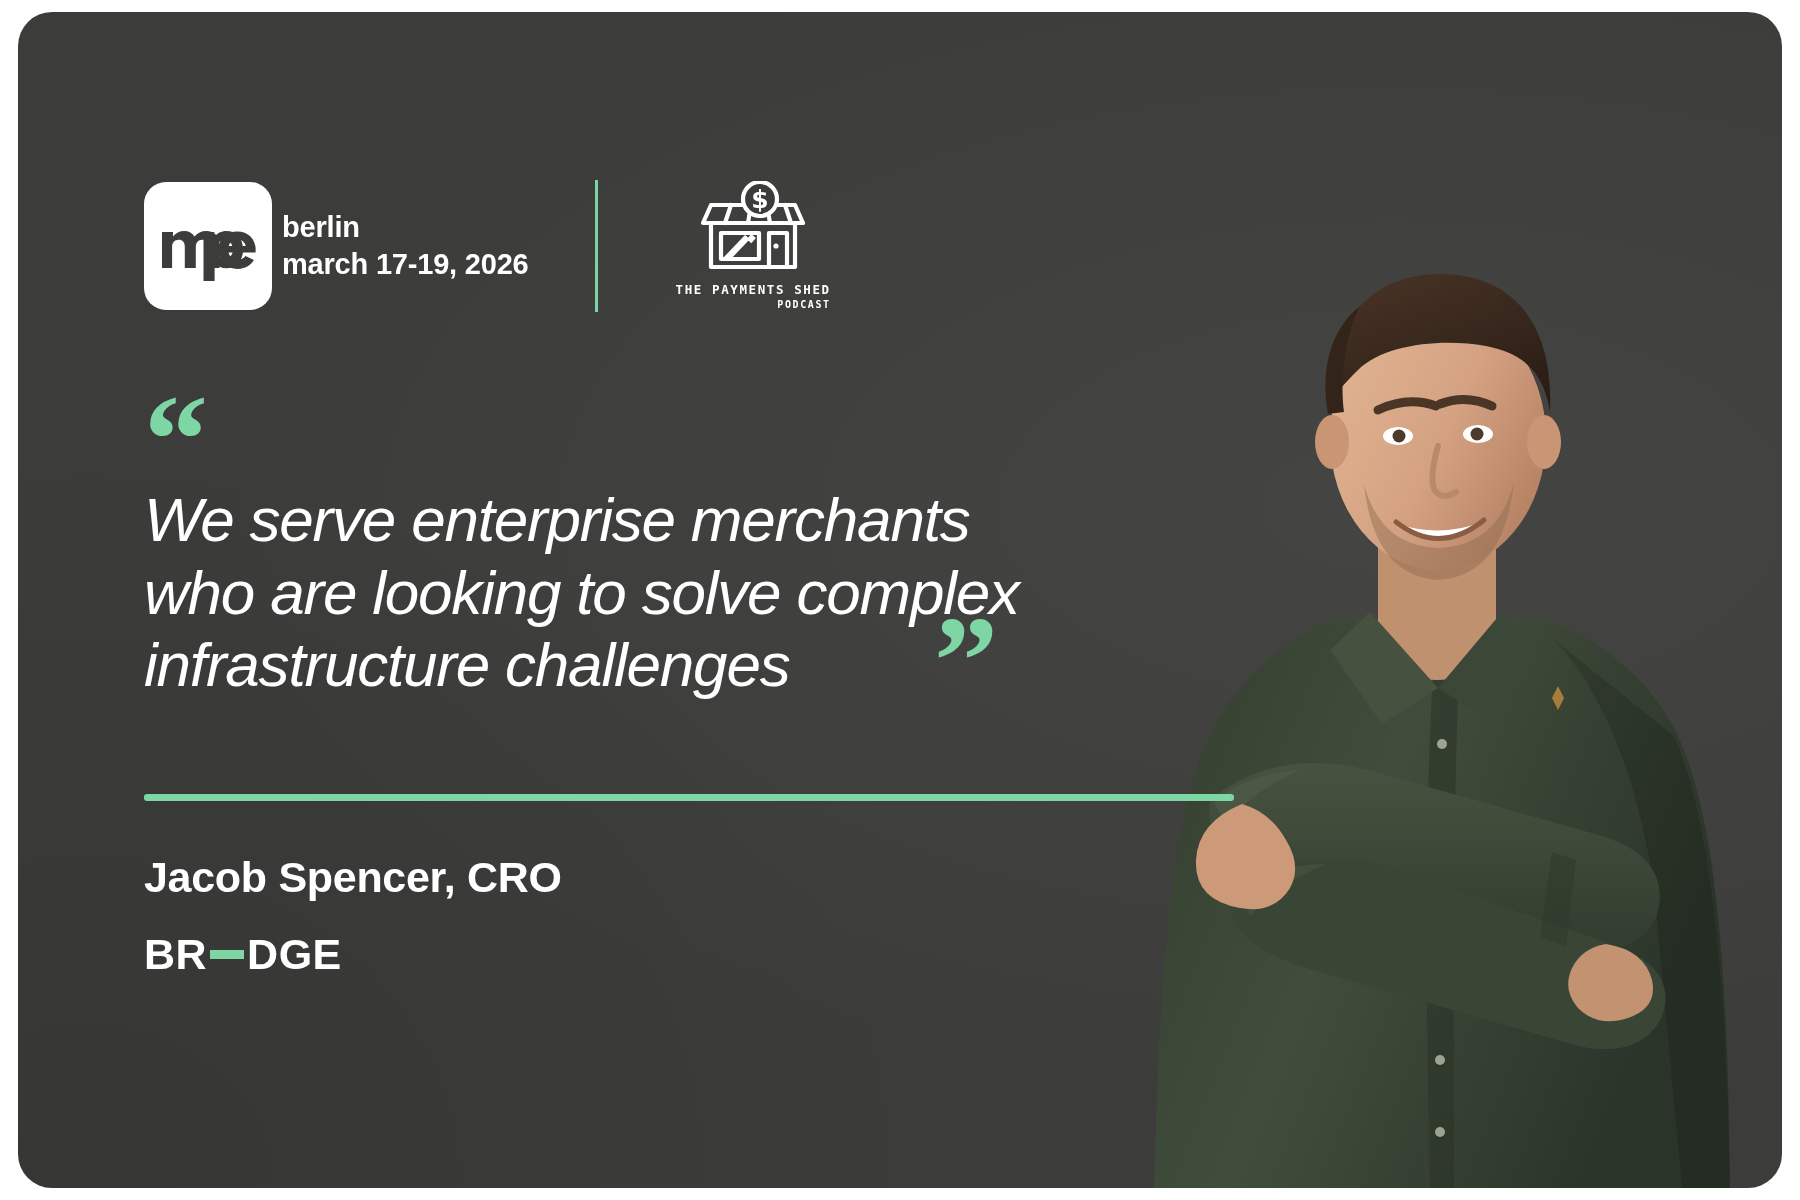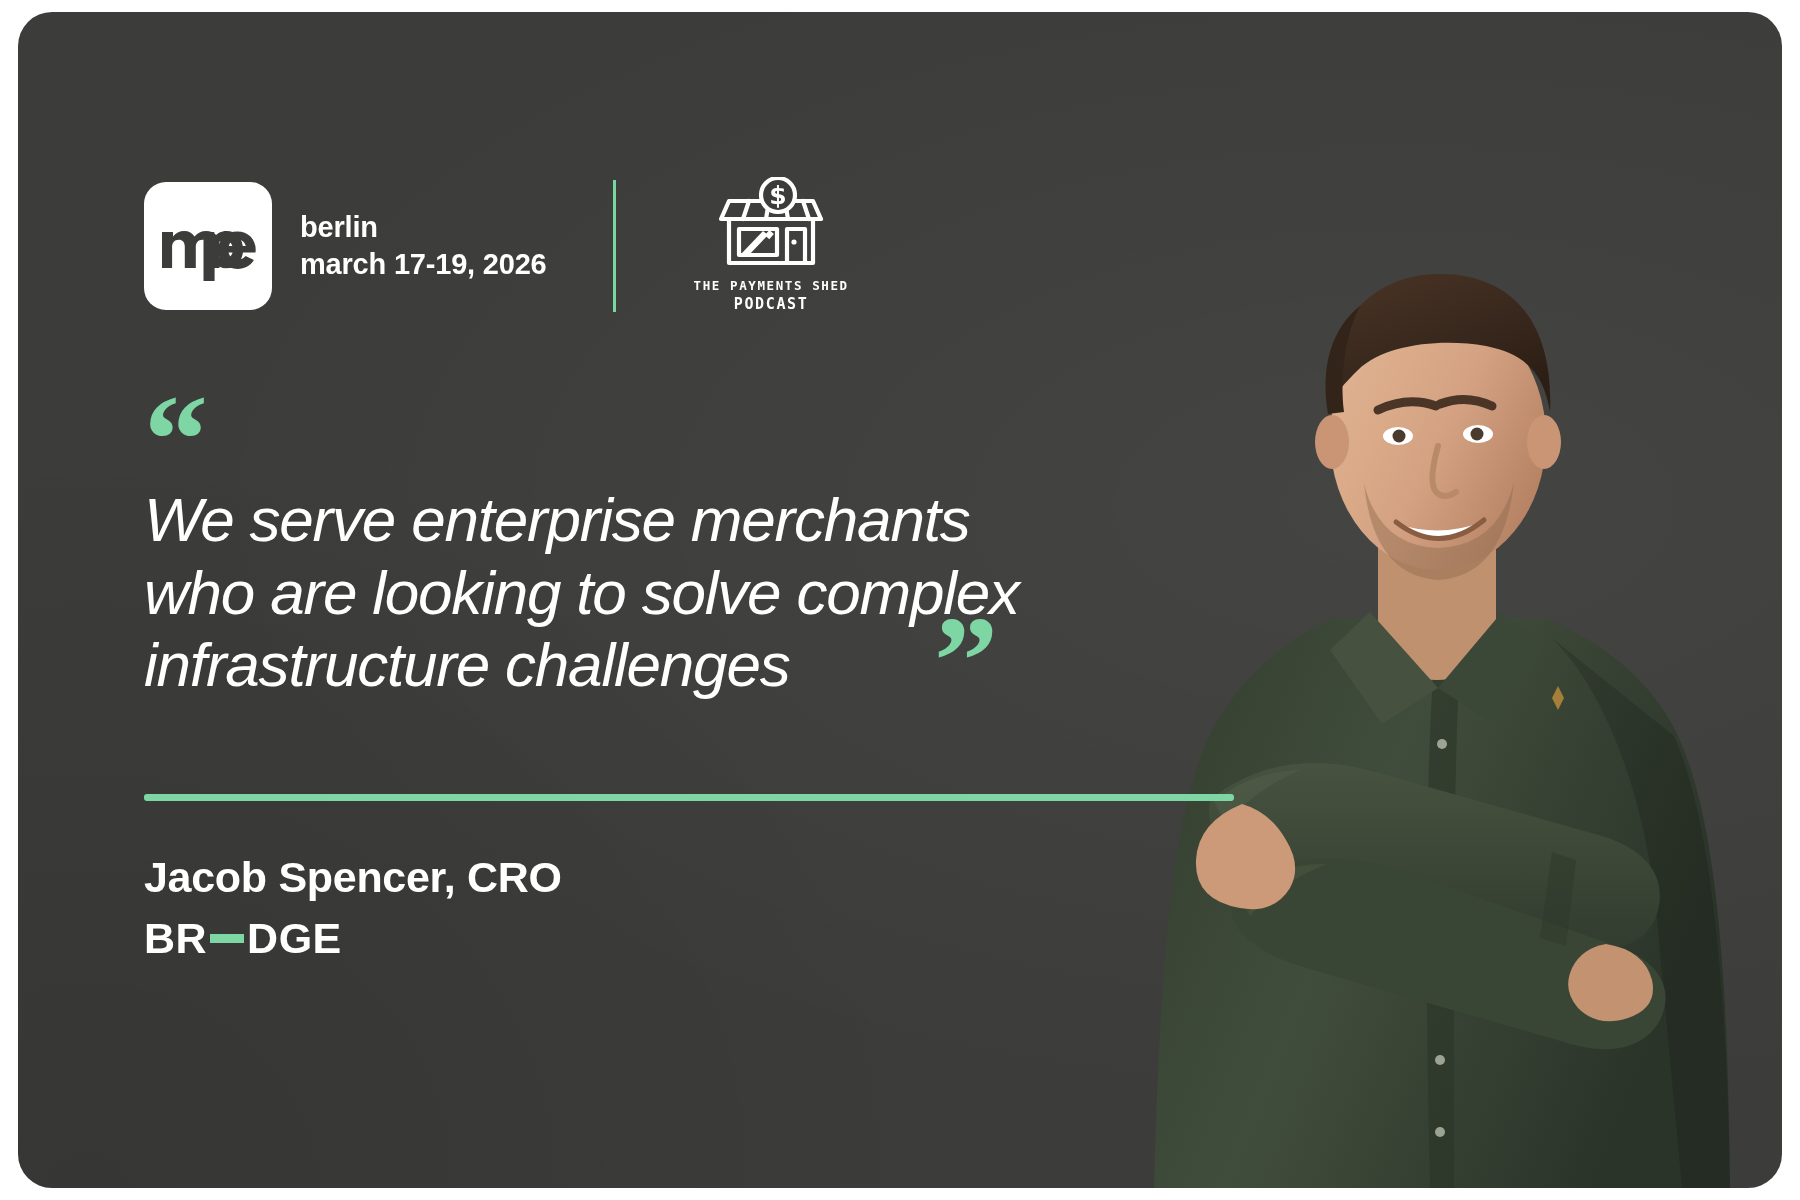--- a/index.html
+++ b/index.html
@@ -52,21 +52,21 @@
     background: #ffffff;
     border-radius: 22px;
     display: flex;
     align-items: center;
     justify-content: center;
     flex: none;
   }
   #mpe-logo-mark svg { display: block; }
 
   #mpe-event-info {
-    margin-left: 28px;
+    margin-left: 10px;
     color: #ffffff;
     line-height: 1.26;
     white-space: nowrap;
   }
   #mpe-event-city {
     font-size: 29px;
     font-weight: 700;
     letter-spacing: -.2px;
   }
   #mpe-event-dates {
@@ -92,21 +92,21 @@
   }
   #podcast-logo svg { display: block; }
   #podcast-wordmark {
     margin-top: 9px;
     text-align: center;
     font-family: "DejaVu Sans Mono", monospace;
     letter-spacing: 1.6px;
     line-height: 1.32;
   }
   #podcast-name-line { font-size: 12.5px; font-weight: 700; }
-  #podcast-kind-line { font-size: 15px; font-weight: 700; }
+  #podcast-kind-line { font-size: 10px; font-weight: 700; text-align: right; }
 
   
   #quote-block {
     position: absolute;
     left: 126px;
     top: 388px;
     width: 960px;
     z-index: 4;
   }
 
@@ -157,21 +157,21 @@
     border-radius: 3px;
   }
   #speaker-name {
     margin-top: 52px;
     color: #ffffff;
     font-size: 43px;
     font-weight: 700;
     letter-spacing: -.3px;
   }
   #company-logo {
-    margin-top: 12px;
+    margin-top: 28px;
     display: flex;
     align-items: center;
     color: #ffffff;
     font-size: 43px;
     font-weight: 700;
     letter-spacing: .5px;
   }
   #company-dash {
     display: inline-block;
     width: 34px;

